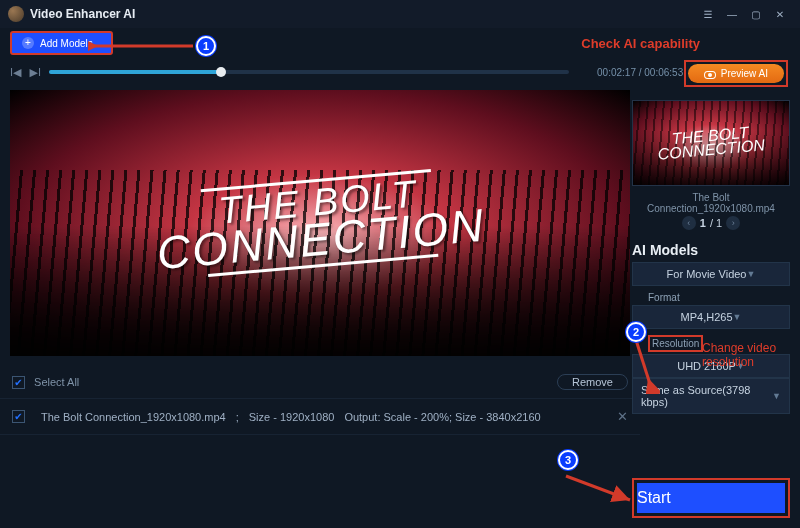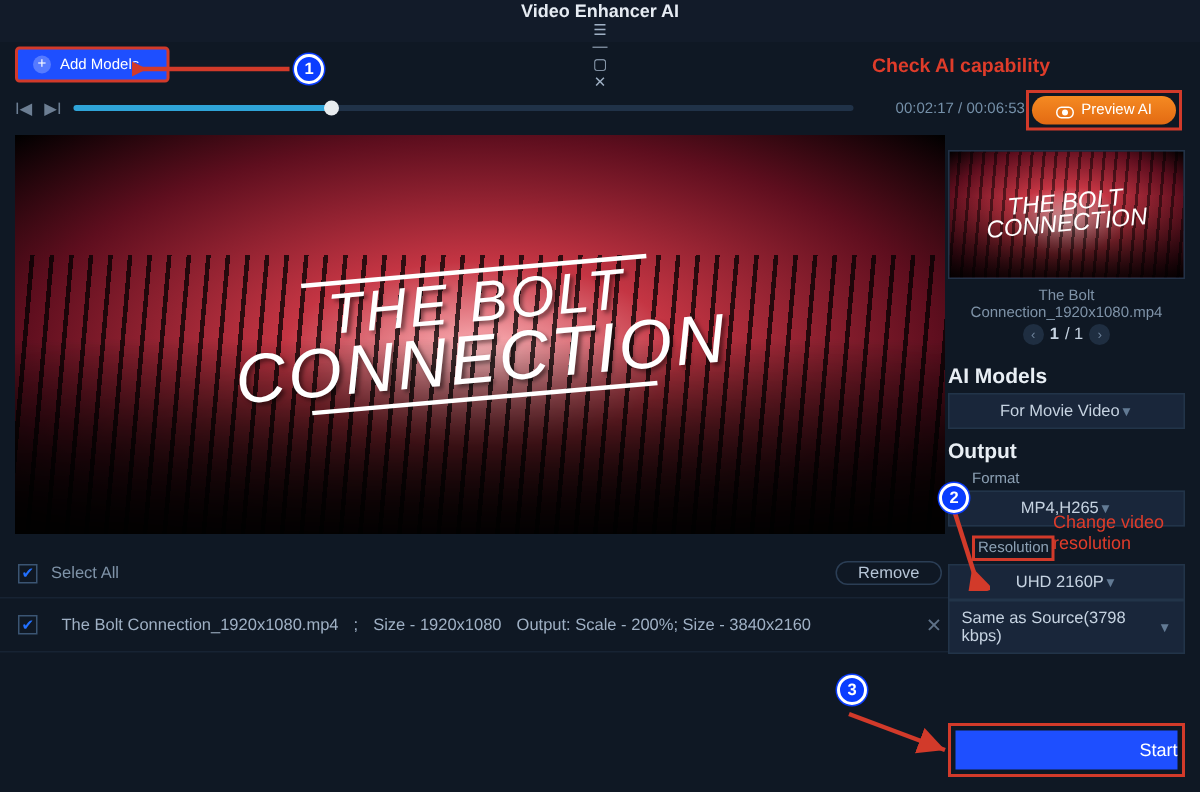--- a/index.html
+++ b/index.html
@@ -12,21 +12,20 @@
     overflow: hidden;
     position: relative;
   }
 
   
   .titlebar {
     height: 28px;
     background: #121b29;
     display: flex; align-items: center;
     padding: 0 8px;
-    flex-direction: column;
   }
   .titlebar .logo {
     width: 16px; height: 16px; border-radius: 50%;
     background: radial-gradient(circle at 30% 30%, #9a7752, #4a3a2a);
     margin-right: 6px;
   }
   .titlebar .title { font-size: 12px; font-weight: 600; color: #e6ecf3; }
   .titlebar .spacer { flex: 1; }
   .winbtn {
     width: 24px; height: 22px;
@@ -202,22 +201,22 @@
   }
   .dd .caret { color:#627a94; font-size:9px; }
   .boxed { border:2px solid #d23a2a; padding:1px 2px; display:inline-block; }
   .change-note { position:absolute; right:6px; top:342px; width:92px; color:#df3c2a; font-size:12px; font-weight:400; text-align:left; line-height:1.15;margin-left:24px; }
 
   .start-wrap {
     position:absolute; right:10px; bottom:10px; width:158px;
     border: 2px solid #d23a2a; padding:3px;
   }
   .start-btn {
-    background:#1e4fff; color:#fff; text-align:right; padding:6px 0;
-    font-size:12px; cursor:pointer;
+    background:#1e4fff; color:#fff; text-align:left; padding:6px 0;
+    font-size:16px; cursor:pointer;
   }
 
   
   .ann-num {
     width:20px; height:20px; border-radius:50%;
     background:#0a3dff; color:#fff; font-weight:700;
     border:2px solid #fff;
     display:flex; align-items:center; justify-content:center;
     font-size:11px;
     position:absolute; z-index:20;
@@ -309,21 +308,20 @@
     <span>/ 1</span>
     <span class="navcircle">›</span>
   </div>
 
   <div class="section-h">AI Models</div>
   <div class="dd">
     <span>For Movie Video</span>
       <span class="caret">▼</span>
   </div>
 
-  <div class="section-h">Output</div>
 
   <div class="subl">Format</div>
   <div class="dd">
     <span>MP4,H265</span>
       <span class="caret">▼</span>
   </div>
 
   <div class="subl">
     <span class="boxed">Resolution</span>
   </div>

